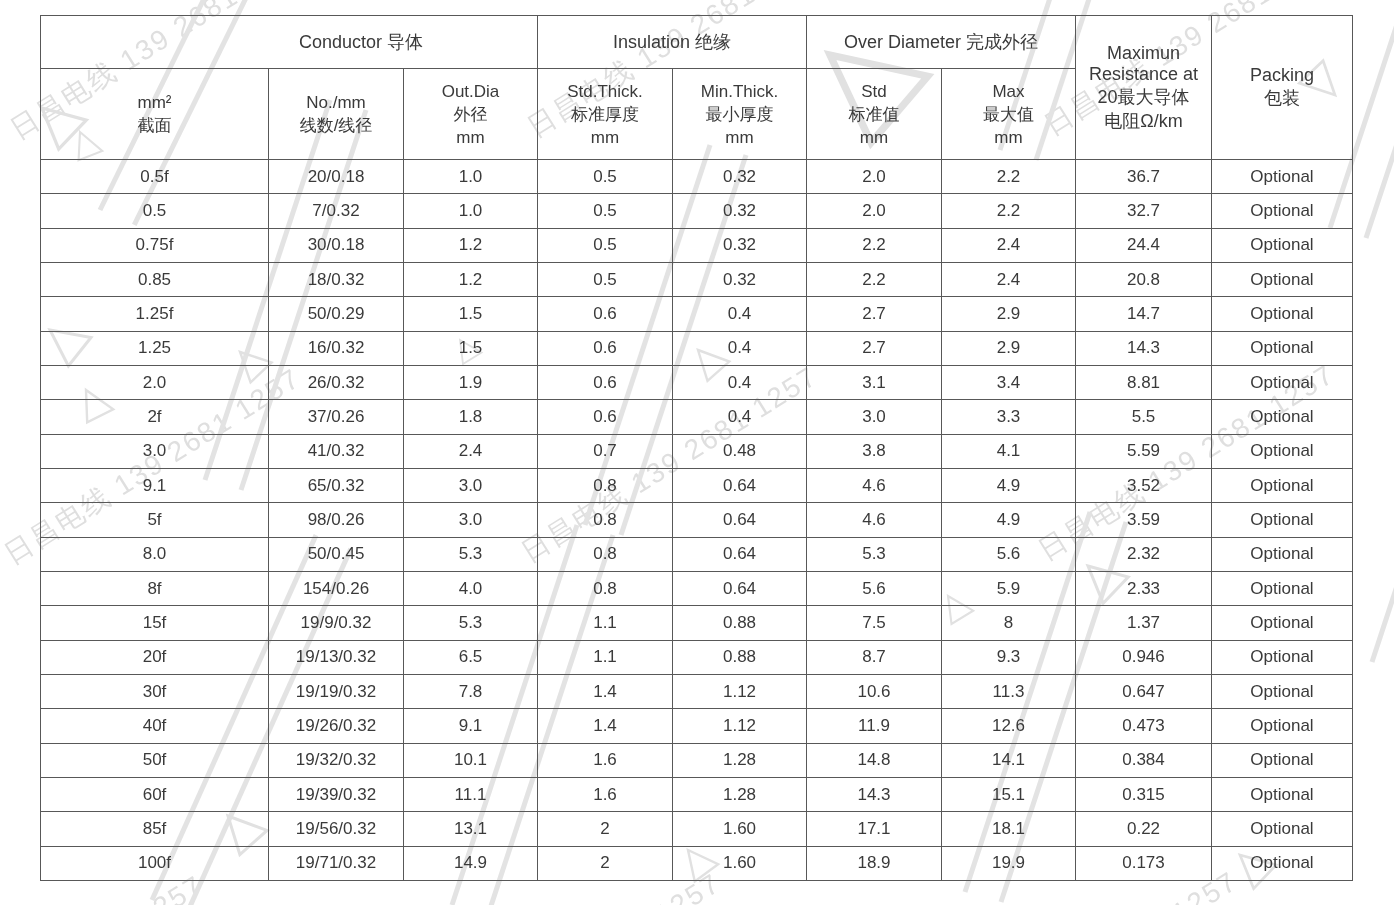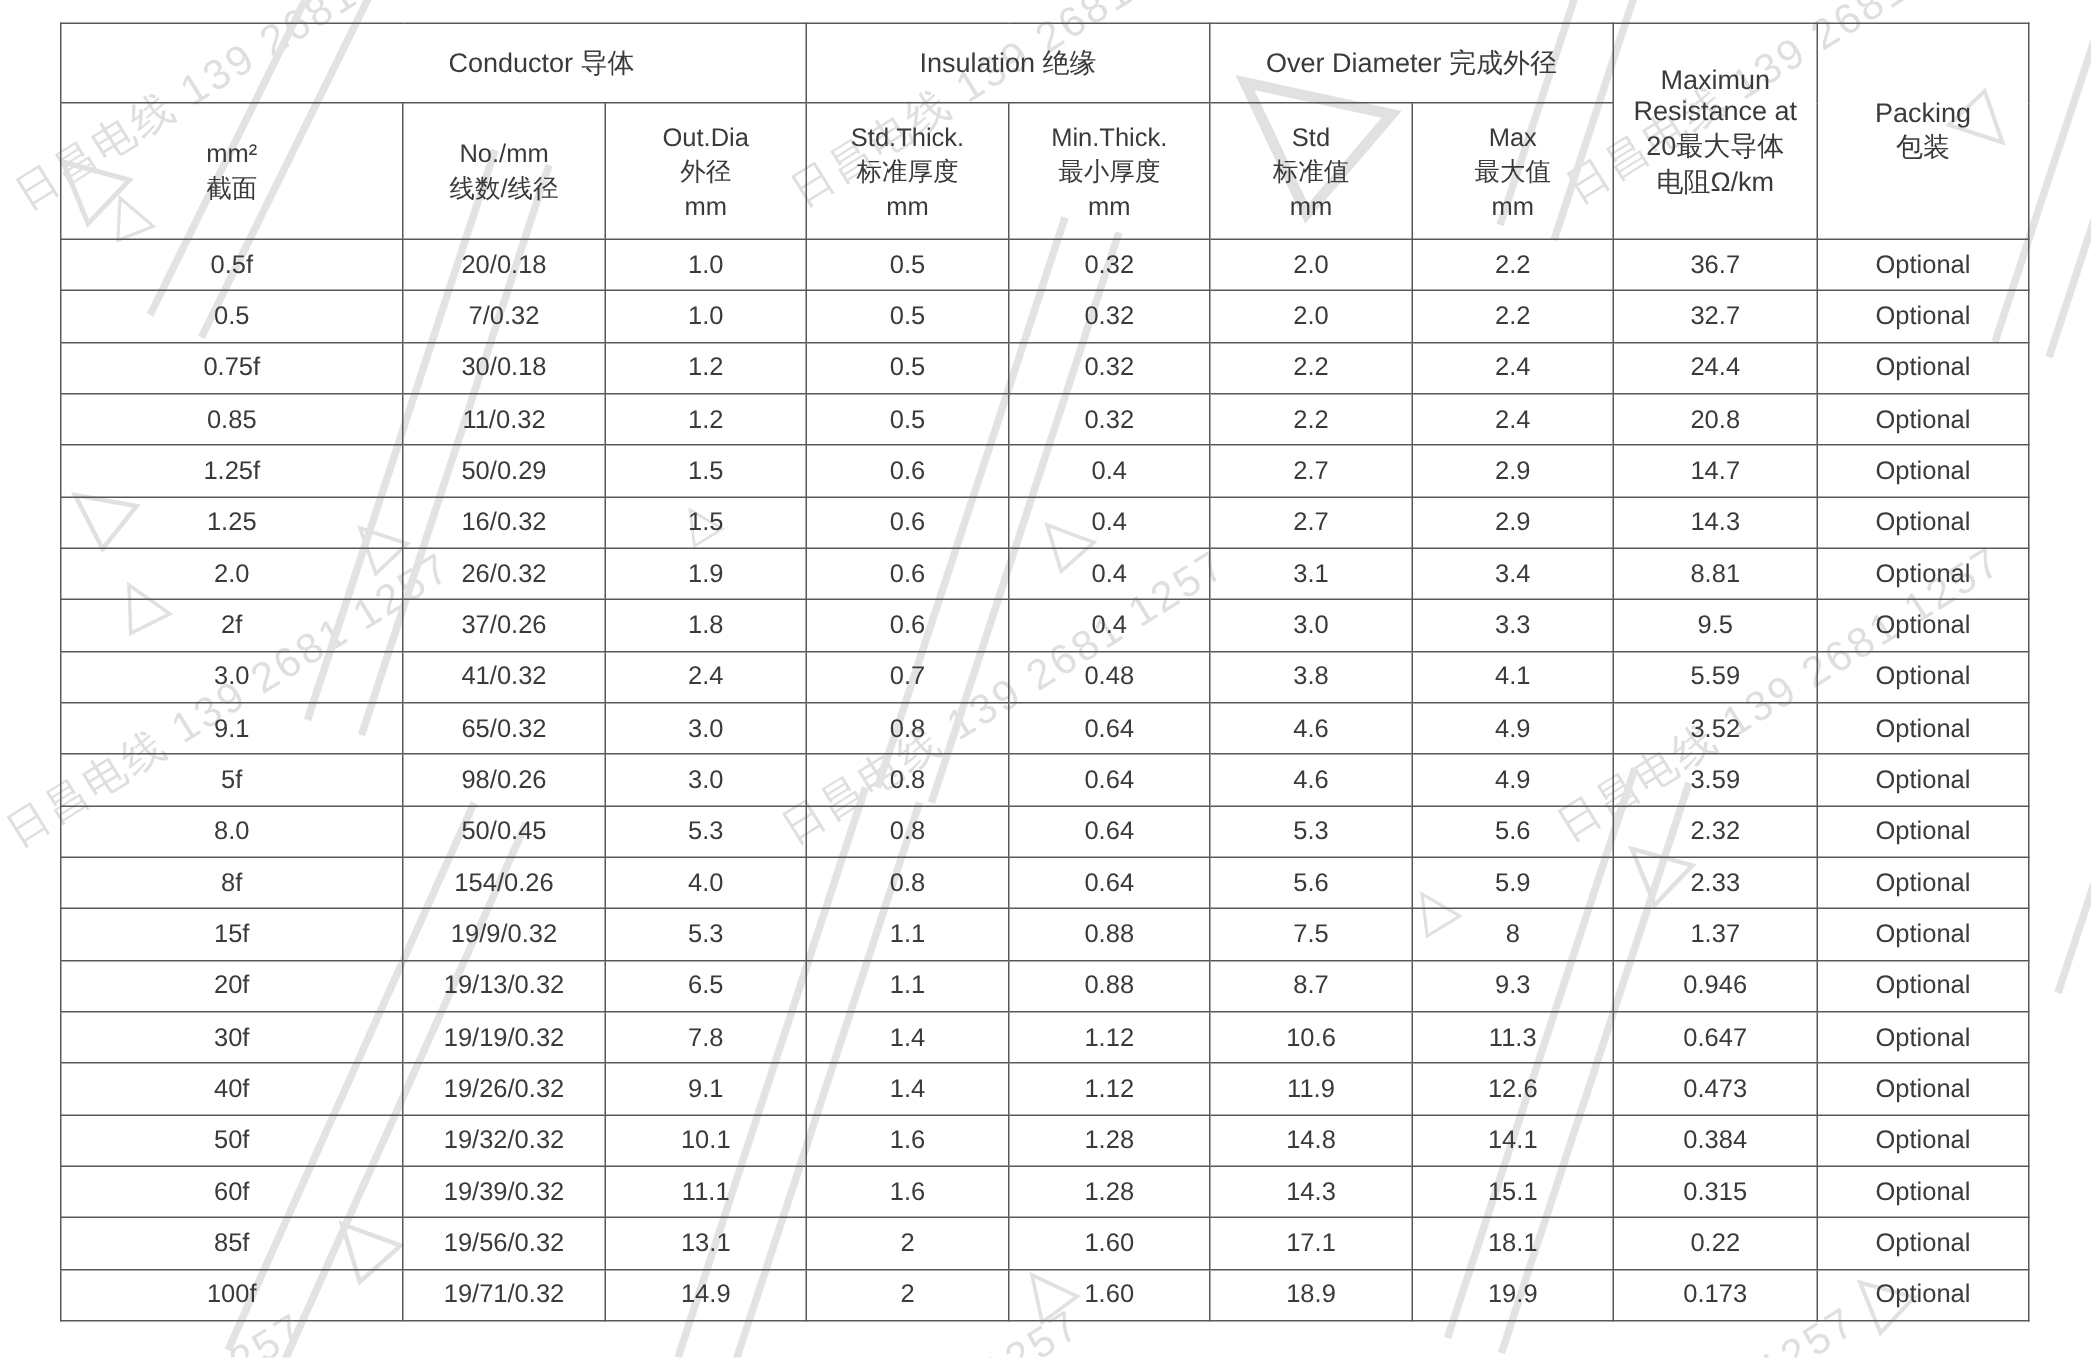--- a/index.html
+++ b/index.html
@@ -176,21 +176,21 @@
           <td>1.2</td>
           <td>0.5</td>
           <td>0.32</td>
           <td>2.2</td>
           <td>2.4</td>
           <td>24.4</td>
           <td>Optional</td>
         </tr>
         <tr>
           <td>0.85</td>
-          <td>11/0.32</td>
+          <td>18/0.32</td>
           <td>1.2</td>
           <td>0.5</td>
           <td>0.32</td>
           <td>2.2</td>
           <td>2.4</td>
           <td>20.8</td>
           <td>Optional</td>
         </tr>
         <tr>
           <td>1.25f</td>
@@ -226,21 +226,21 @@
           <td>Optional</td>
         </tr>
         <tr>
           <td>2f</td>
           <td>37/0.26</td>
           <td>1.8</td>
           <td>0.6</td>
           <td>0.4</td>
           <td>3.0</td>
           <td>3.3</td>
-          <td>9.5</td>
+          <td>5.5</td>
           <td>Optional</td>
         </tr>
         <tr>
           <td>3.0</td>
           <td>41/0.32</td>
           <td>2.4</td>
           <td>0.7</td>
           <td>0.48</td>
           <td>3.8</td>
           <td>4.1</td>

